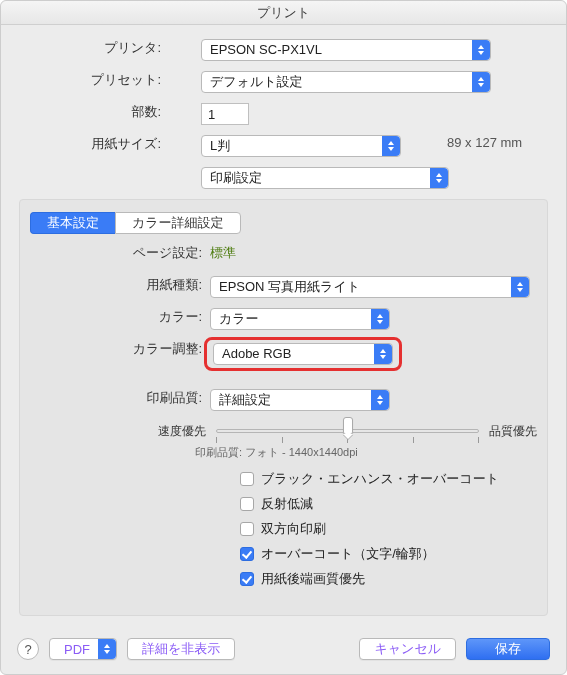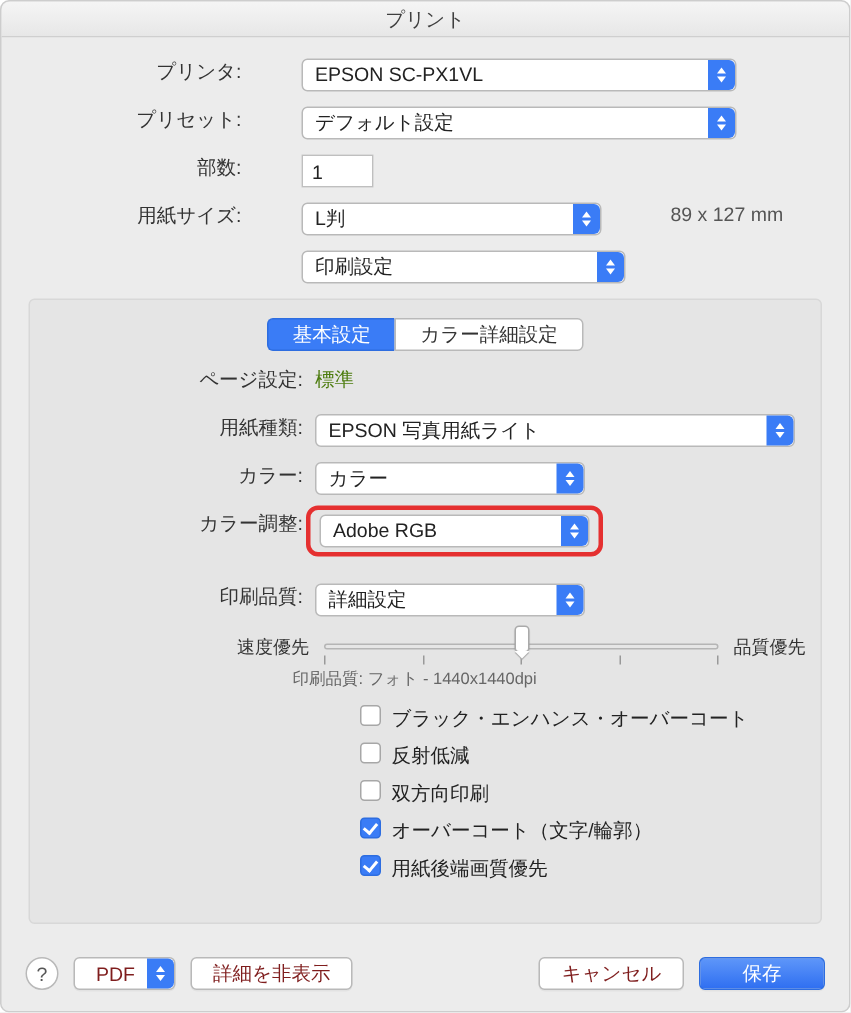--- a/index.html
+++ b/index.html
@@ -110,21 +110,21 @@
     margin-top: 4px;
     background: #e5e5e5;
     border: 1px solid #d8d8d8;
     border-radius: 4px;
     padding: 12px 10px 20px 10px;
     position: relative;
   }
 
   .seg {
     display: flex;
-    justify-content: center;
+    justify-content: flex-start;
     margin-bottom: 10px;
   }
   .seg button {
     height: 22px;
     font-size: 13px;
     border: 1px solid #b9b9b9;
     background: #fff;
     padding: 0 16px;
     cursor: default;
     color: #333;
@@ -207,21 +207,21 @@
   .quality-info {
     padding-left: 165px;
     font-size: 11px;
     color: #666;
     margin-bottom: 10px;
   }
 
   .checks { padding-left: 210px; }
   .check-row {
     display: flex;
-    align-items: flex-start;
+    align-items: center;
     margin-bottom: 7px;
   }
   .check {
     width: 14px; height: 14px;
     border: 1px solid #a7a7a7;
     border-radius: 3px;
     background: #fff;
     margin-right: 7px;
     display: inline-flex;
     align-items: center;
@@ -264,21 +264,21 @@
     color: #555;
     font-size: 13px;
   }
   .btn {
     height: 22px;
     border: 1px solid #b9b9b9;
     background: #fff;
     border-radius: 4px;
     padding: 0 14px;
     font-size: 13px;
-    color: #7f1d1d;
+    color: #8b5cf6;
     display: inline-flex;
     align-items: center;
     box-shadow: 0 1px 0 rgba(0,0,0,0.04);
   }
   .btn.primary {
     background: linear-gradient(#5e96f9, #2f6ff1);
     border-color: #2d6de0;
     color: #fff;
   }
   .btn.pdf {
@@ -343,21 +343,21 @@
       <div class="label">用紙サイズ:</div>
       <div class="select" style="width:200px">
         <span>L判</span>
         <span class="arrows"></span>
       </div>
       <span class="sizeinfo">89 x 127 mm</span>
     </div>
 
     <div class="row">
       <div class="label"></div>
-      <div class="select" style="width:216px">
+      <div class="select" style="width:248px">
         <span>印刷設定</span>
         <span class="arrows"></span>
       </div>
     </div>
 
     <div class="inner-box">
 
       <div class="seg">
         <button class="sel">
           <span>基本設定</span>

